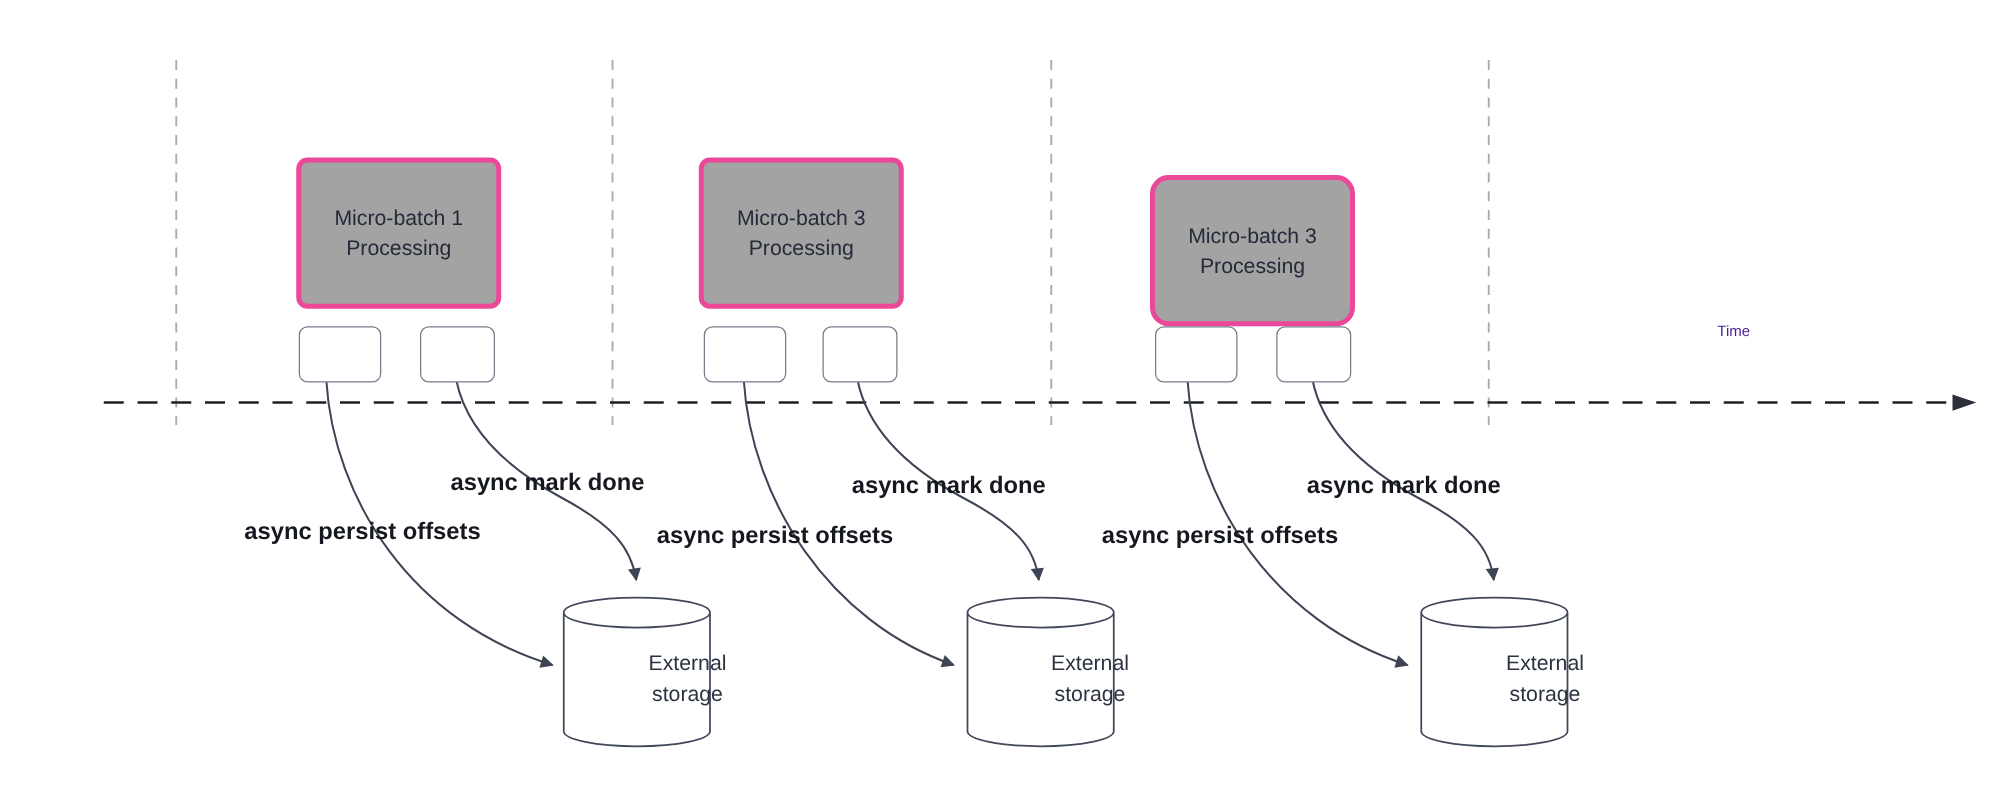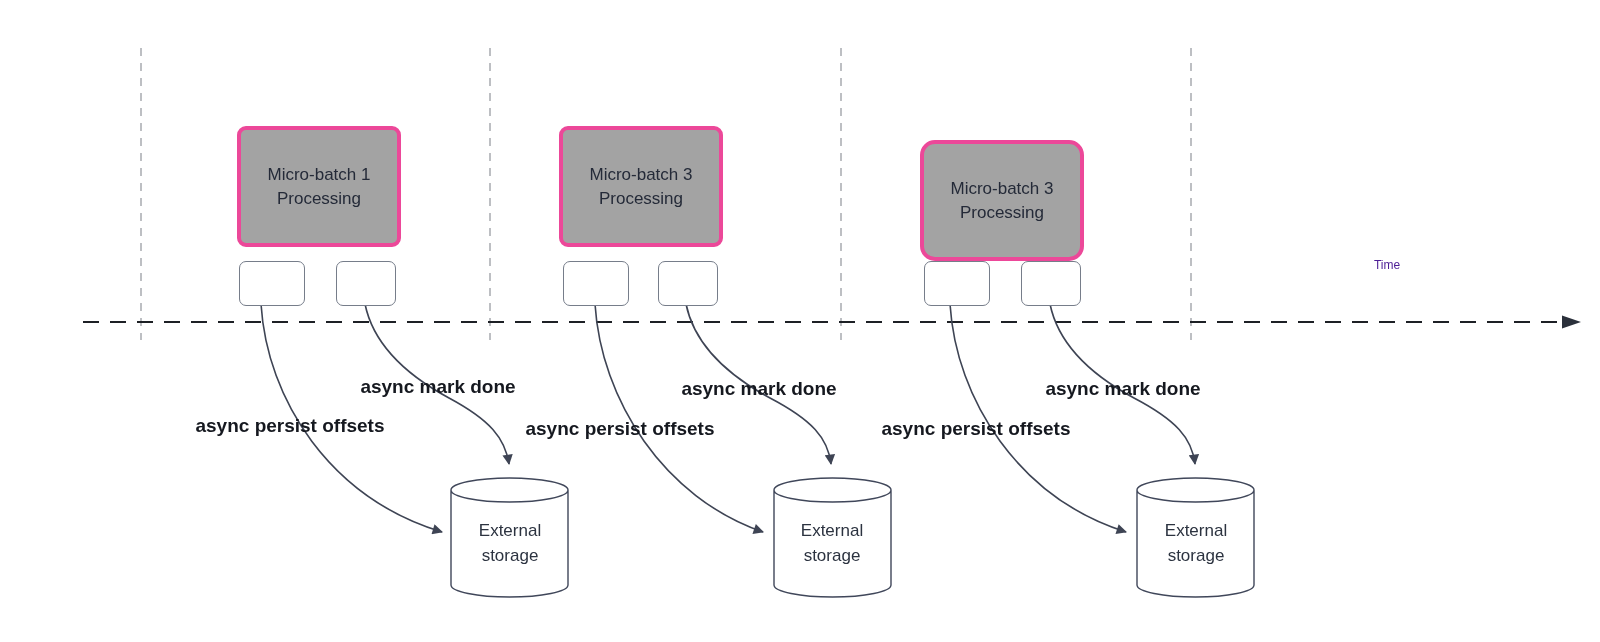--- a/index.html
+++ b/index.html
@@ -18,20 +18,21 @@
     position:absolute;height:43px;background:#ffffff;
     border:1px solid #767d8a;border-radius:7px;
   }
   .edge-label{
     position:absolute;text-align:center;font-weight:bold;font-size:19px;
     color:#15181f;white-space:nowrap;
   }
   .storage-label{
     position:absolute;width:120px;text-align:center;font-size:17px;line-height:25px;
     color:#2c3340;
+    padding-left:40px;
   }
   .time-label{
     position:absolute;width:80px;text-align:center;font-size:12px;color:#4c1d95;
   }
 </style>
 </head>
 <body>
 
 <div class="canvas">
 

